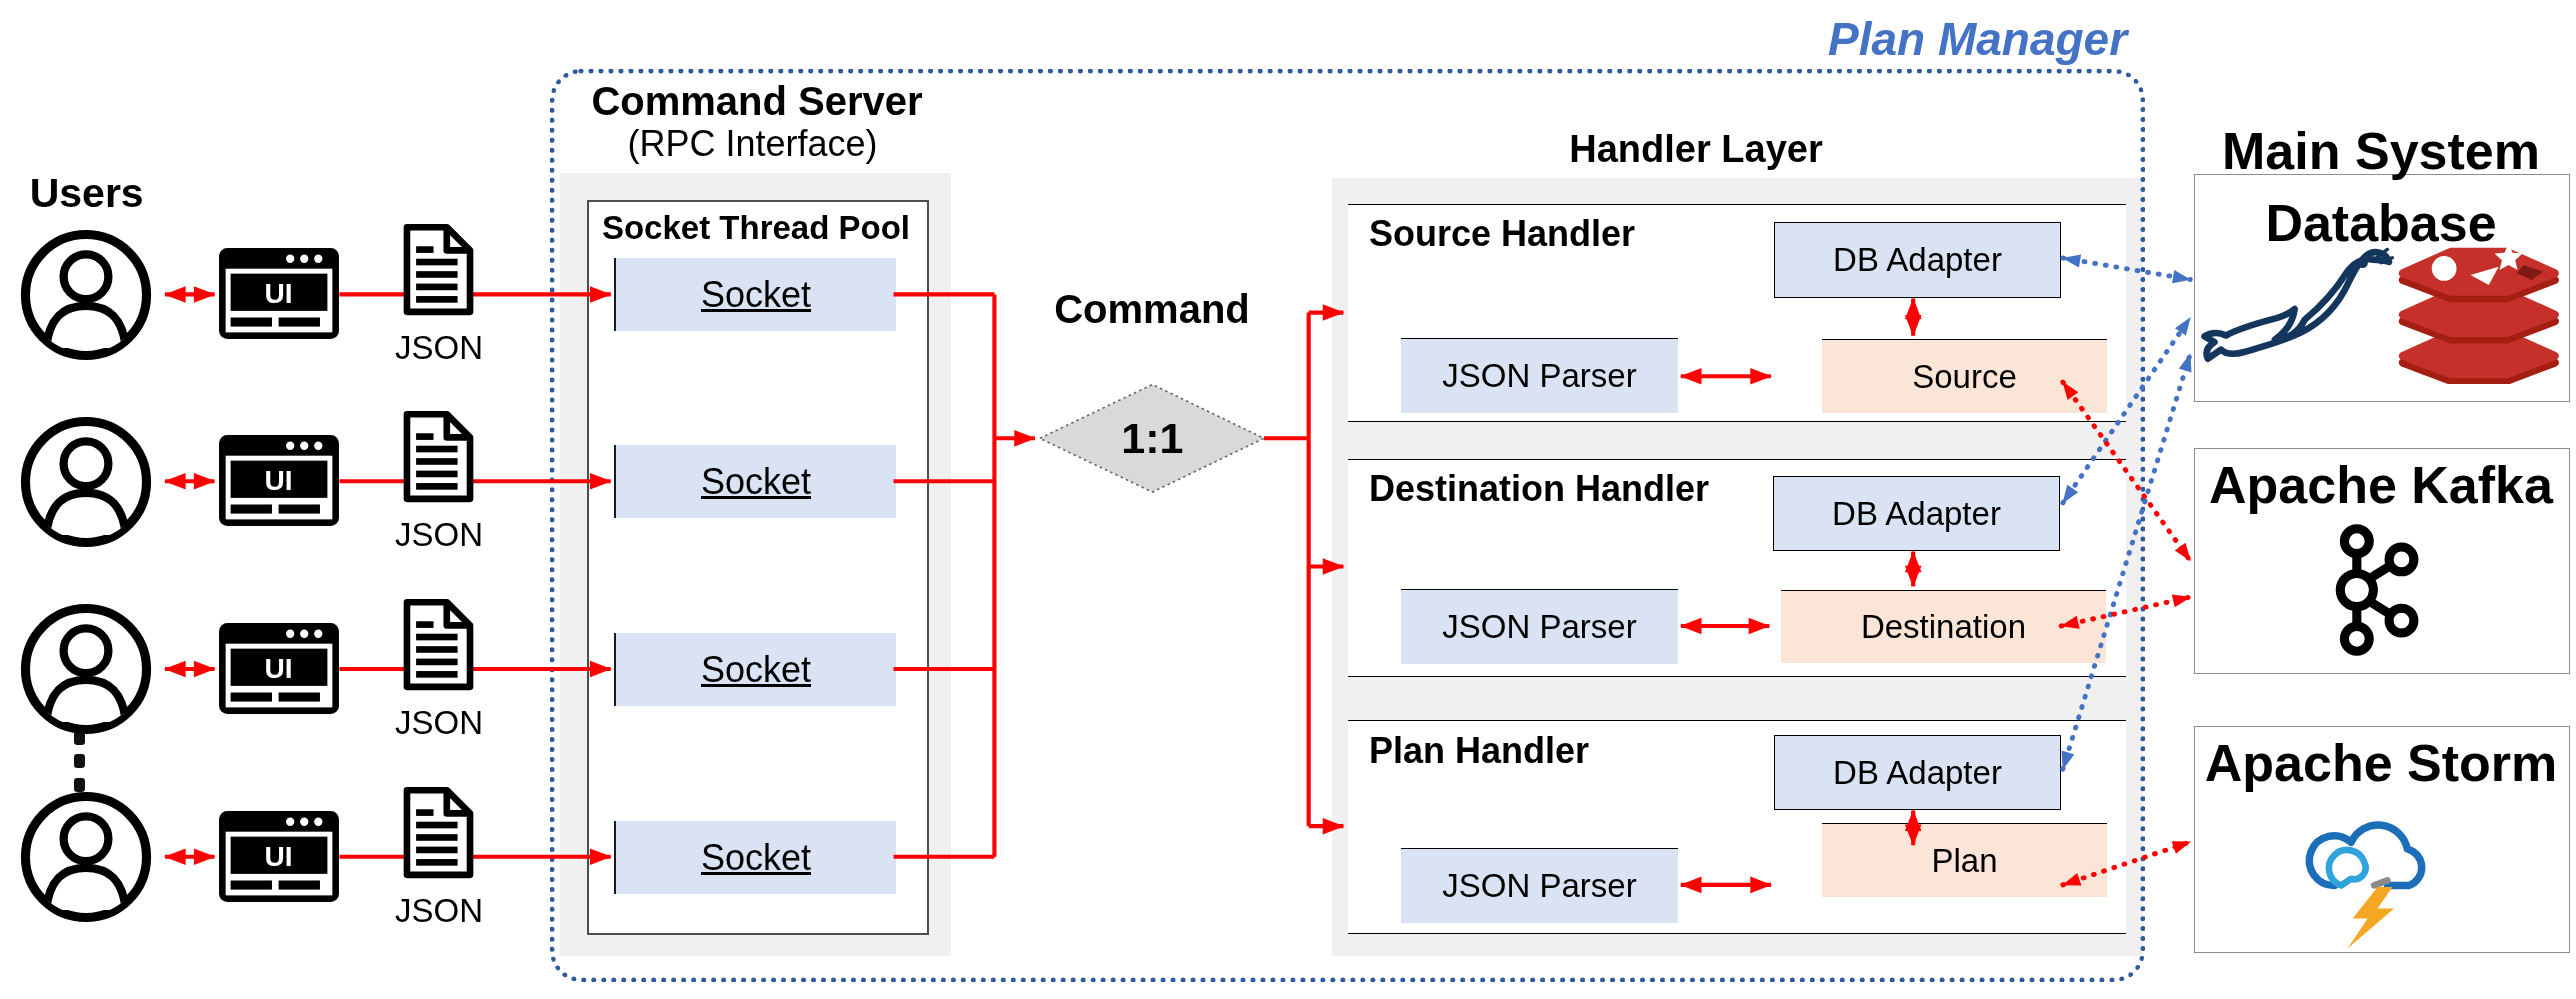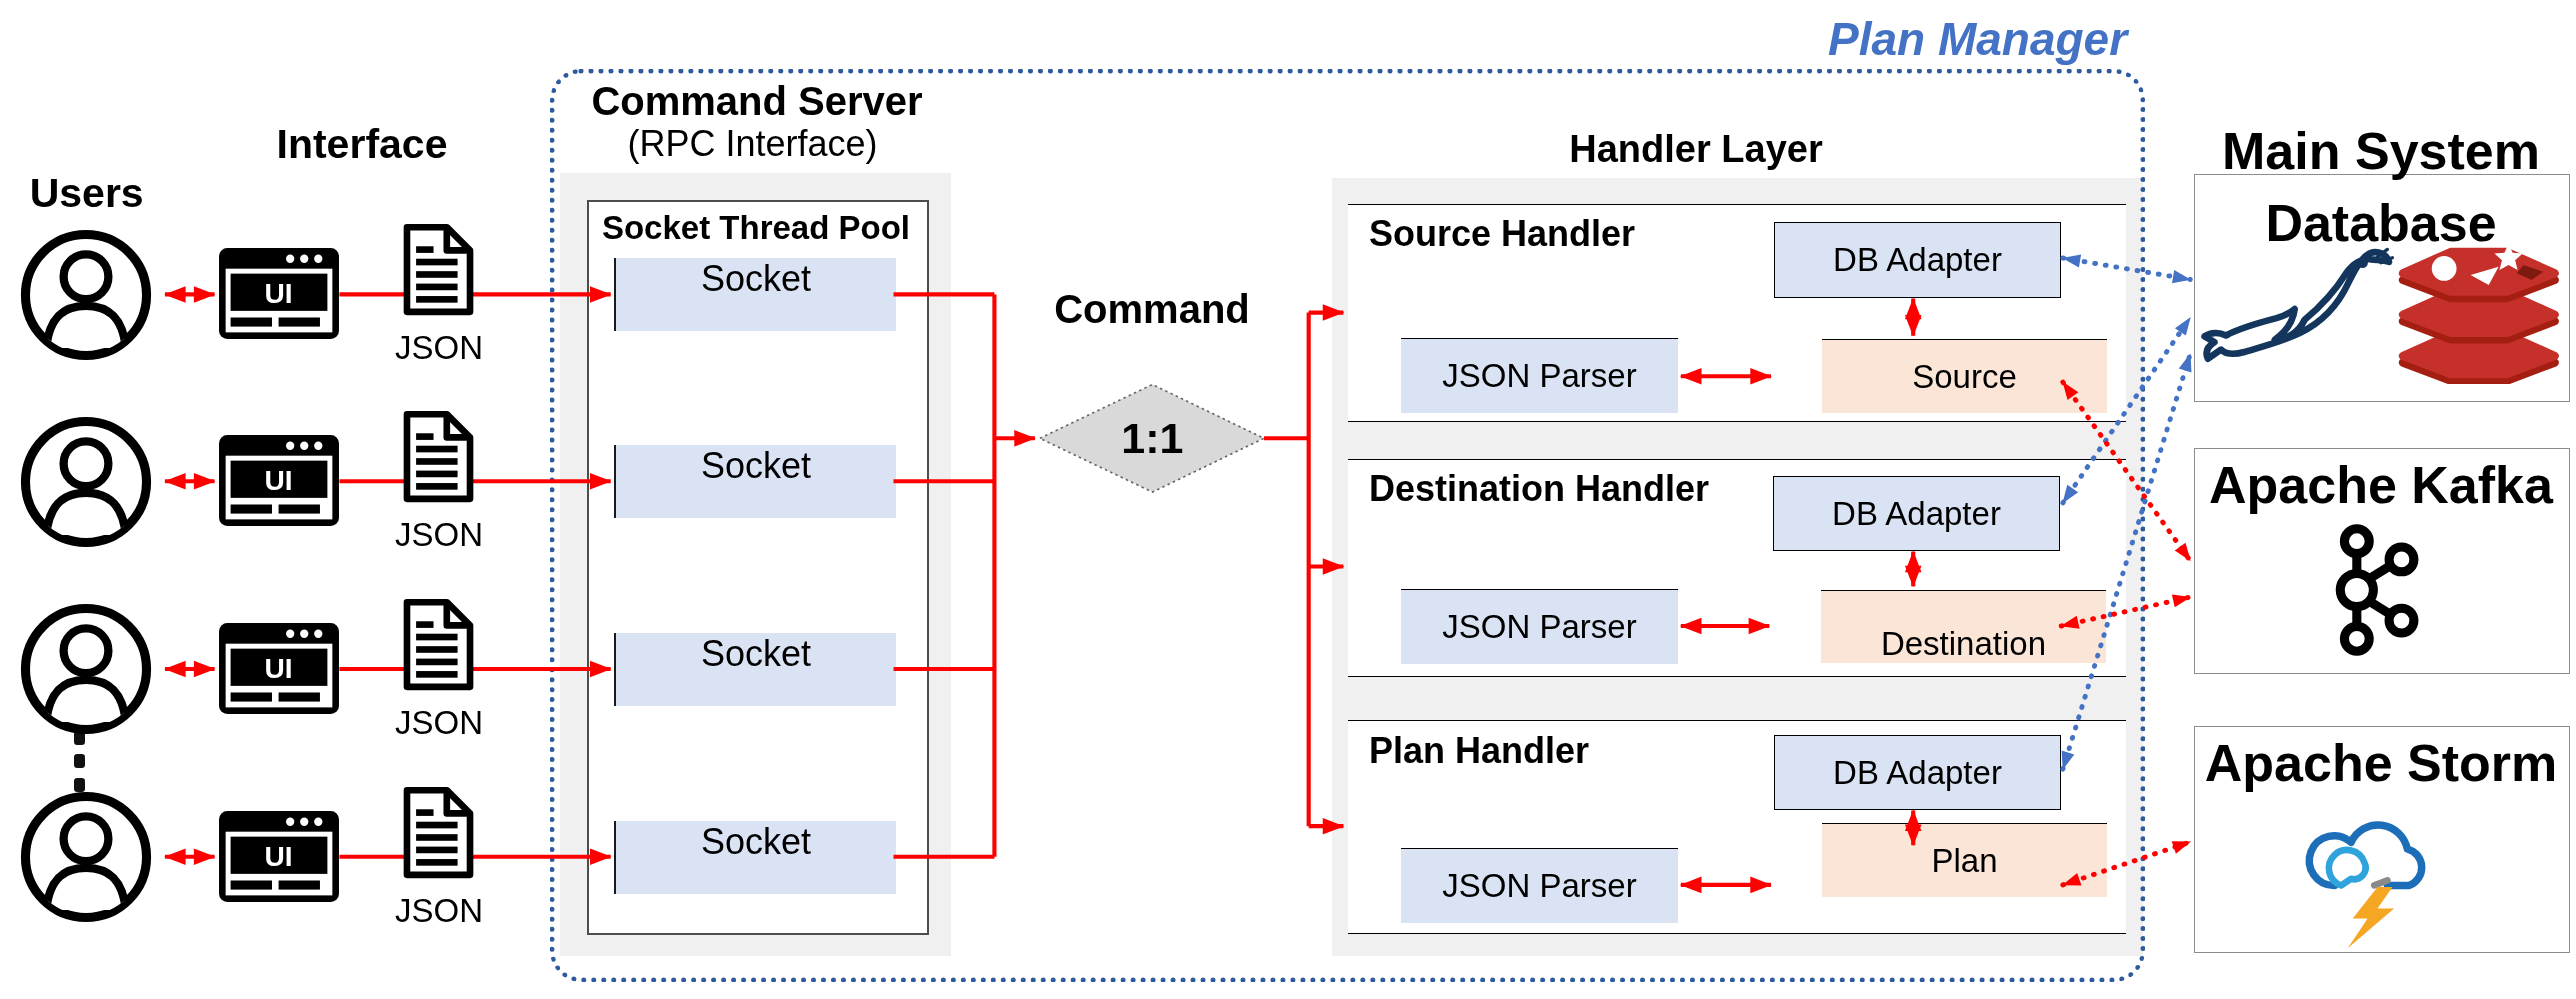--- a/index.html
+++ b/index.html
@@ -7,21 +7,21 @@
     width:2576px;height:999px;position:relative;background:#ffffff;overflow:hidden;
     font-family:"Liberation Sans", sans-serif;color:#000;
   }
   .abs{position:absolute;}
   .lbl{position:absolute;text-align:center;line-height:1.16;}
   .b{font-weight:bold;}
   .panel{position:absolute;background:#F0F0F0;}
   .whitebox{position:absolute;background:#ffffff;}
   .bluebox{position:absolute;background:#DAE3F3;display:flex;align-items:center;justify-content:center;font-size:33px;}
   .peachbox{position:absolute;background:#FBE5D6;display:flex;align-items:center;justify-content:center;font-size:33px;margin-left:48px;}
-  .socket{position:absolute;background:#DAE3F3;border-left:2.5px solid #1a1a1a;display:flex;align-items:flex-start;justify-content:center;font-size:36px;}
+  .socket{position:absolute;background:#DAE3F3;border-left:2.5px solid #1a1a1a;display:flex;align-items:center;justify-content:center;font-size:36px;text-decoration:underline;}
   .card{position:absolute;background:#ffffff;border-top:1.7px solid #000;border-bottom:1.7px solid #000;}
   .card-title{position:absolute;font-weight:bold;font-size:36px;}
   .ext-box{position:absolute;background:#ffffff;border:1.7px solid #8C8C8C;}
   .ext-title{position:absolute;text-align:center;font-weight:bold;font-size:52px;}
   .pm-border{position:absolute;border:5.8px dotted #2E5A9E;border-radius:31px;}
   .dot{position:absolute;width:10.8px;height:14px;background:#111;border-radius:3.3px;}
   svg{display:block;}
   #connectors{position:absolute;left:0;top:0;z-index:6;pointer-events:none;}
   .icon-layer{z-index:7;}
   .z1{z-index:1}.z2{z-index:2}.z3{z-index:3}.z4{z-index:4}
@@ -85,21 +85,21 @@
 <div class="peachbox z4" style="left:1774px;top:339px;width:285px;height:73px;border-top:1.7px solid #000;">
     <span>Source</span>
   </div>
 
 <div class="bluebox z4" style="left:1773px;top:476px;width:285px;height:73px;border:1.7px solid #000;">
     <span>DB Adapter</span>
   </div>
 <div class="bluebox z4" style="left:1401px;top:589px;width:277px;height:74px;border-top:1.7px solid #000;">
     <span>JSON Parser</span>
   </div>
-<div class="peachbox z4" style="left:1773px;top:590px;width:285px;height:72px;border-top:1.7px solid #000;align-items:flex-end;">
+<div class="peachbox z4" style="left:1733px;top:590px;width:325px;height:72px;border-top:1.7px solid #000;">
     <span>Destination</span>
   </div>
 
 <div class="bluebox z4" style="left:1774px;top:735px;width:285px;height:73px;border:1.7px solid #000;">
     <span>DB Adapter</span>
   </div>
 <div class="bluebox z4" style="left:1401px;top:848px;width:277px;height:74px;border-top:1.7px solid #000;">
     <span>JSON Parser</span>
   </div>
 <div class="peachbox z4" style="left:1774px;top:823px;width:285px;height:73px;border-top:1.7px solid #000;">
@@ -118,21 +118,20 @@
 <div class="socket z4" style="left:614px;top:821px;width:280px;height:73px;">
     <span>Socket</span>
   </div>
 
 <div class="ext-box z1" style="left:2194px;top:174px;width:374px;height:226px;"></div>
 <div class="ext-box z1" style="left:2194px;top:448px;width:374px;height:224px;"></div>
 <div class="ext-box z1" style="left:2194px;top:726px;width:374px;height:225px;"></div>
 
 <div class="lbl b z4" style="left:20.7px;top:170px;width:132px;font-size:41px;">Users</div>
 <div class="lbl b z4" style="left:244px;top:116px;width:236px;font-size:41px;line-height:56px;">
-  <div>Interface</div>
 </div>
 
 <div class="lbl b z4" style="left:1812px;top:13.2px;width:331px;font-size:46px;font-style:italic;color:#4472C4;">Plan Manager</div>
 
 <div class="lbl b z4" style="left:575px;top:78px;width:364px;font-size:40px;">Command Server</div>
 <div class="lbl z4" style="left:579px;top:123px;width:347px;font-size:36px;">(RPC Interface)</div>
 <div class="lbl b z4" style="left:597px;top:209px;width:318px;font-size:33px;">Socket Thread Pool</div>
 
 <div class="lbl b z4" style="left:1028px;top:285px;width:248px;font-size:40px;line-height:48px;">
   <div>Command</div>

